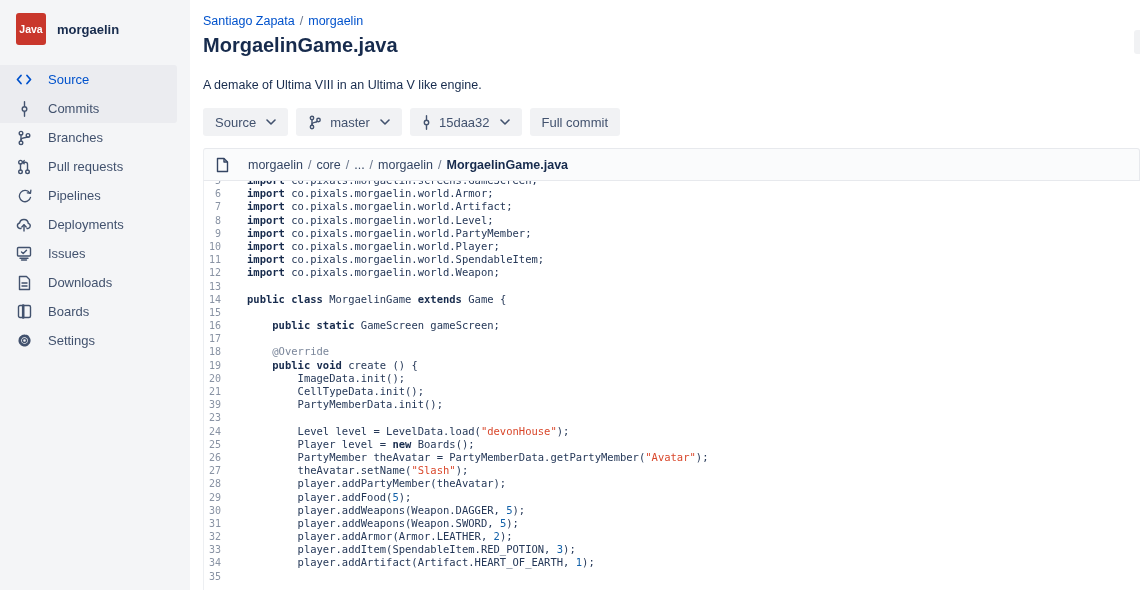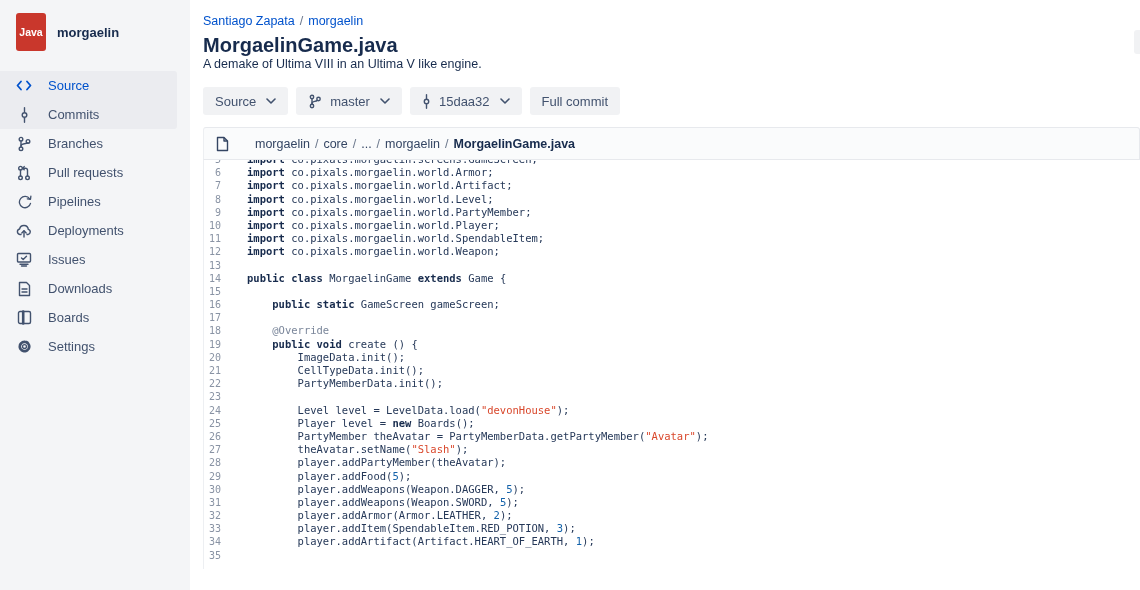--- a/index.html
+++ b/index.html
@@ -2,52 +2,52 @@
 <html><head>
 <meta charset="utf-8">
 <style>
   * { box-sizing: border-box; margin: 0; padding: 0; }
   html,body { width:1140px; height:590px; overflow:hidden; background:#fff;
     font-family:"Liberation Sans", sans-serif; -webkit-font-smoothing:antialiased; }
 
   
   .sidebar { position:absolute; left:0; top:0; width:190px; height:590px; background:#F4F5F7; }
   .repo-header { display:flex; align-items:center; gap:11px; padding:13px 16px 10px 16px; }
-  .avatar { width:30px; height:38px; border-radius:3px; background:#C9372C; color:#fff;
+  .avatar { width:30px; height:32px; border-radius:3px; background:#C9372C; color:#fff;
     font-size:10.5px; font-weight:bold; display:flex; align-items:center; justify-content:center; cursor:pointer; }
   .repo-name { font-size:13px; font-weight:600; color:#172B4D; }
   .nav { margin-top:10px; }
   .nav-hl { background:#EBECF0; border-radius:0 3px 3px 0; margin-right:13px; }
   .nav-item { display:flex; align-items:center; height:29px; padding:0 16px; cursor:pointer;
     font-size:13px; color:#42526E; text-decoration:none; }
   .nav-item .nav-icon { width:16px; height:16px; margin-right:16px; display:inline-flex;
     align-items:center; justify-content:center; flex:0 0 16px; }
   .nav-item .nav-icon svg { stroke:#42526E; fill:none; }
   .nav-item.active { color:#0052CC; font-weight:500; }
   .nav-item.active .nav-icon svg { stroke:#0052CC; }
 
   
   .main { position:absolute; left:190px; top:0; width:950px; height:589px; padding:14px 0 0 13px; background:#fff; }
   .breadcrumb { font-size:12.5px; color:#6B778C; }
   .breadcrumb a { color:#0052CC; text-decoration:none; cursor:pointer; }
   .breadcrumb .sep { margin:0 5px; color:#6B778C; }
   .page-title { margin-top:5px; font-size:20px; line-height:24px; font-weight:700; color:#172B4D; }
-  .description { font-size:12.5px; color:#172B4D; }
+  .description { margin-top:21px; font-size:12.5px; color:#172B4D; }
 
   .toolbar { margin-top:16px; display:flex; gap:8px; }
   .btn { display:inline-flex; align-items:center; gap:8px; height:28px; padding:0 12px;
     background:#F1F2F4; border:none; border-radius:3px; font-family:inherit;
     font-size:13px; color:#42526E; cursor:pointer; }
   .btn svg { display:block; }
   .chev { margin-left:2px; }
 
   
   .file-card { margin-top:12px; }
   .path-bar { height:33px; background:#FAFBFC; border:1px solid #E7E9ED; border-left-color:#EDEFF2;
-    border-radius:3px 3px 0 0; display:flex; align-items:center; padding:0 12px; gap:26px; }
+    border-radius:3px 3px 0 0; display:flex; align-items:center; padding:0 12px; gap:19px; }
   .path-bar .path { font-size:12.5px; color:#344563; }
   .path-bar a { color:#344563; text-decoration:none; cursor:pointer; }
   .path-bar .sep { margin:0 5px; color:#6B778C; }
   .path-bar .file { font-weight:700; color:#172B4D; }
 
   .code-wrap { border-left:1px solid #EDEFF2; overflow:hidden; height:409px; background:#fff; }
   .code-scroll { margin-top:-7px; }
   .code-row { display:flex; height:13.2px; line-height:13.2px; white-space:pre; }
   .ln { flex:0 0 17px; text-align:right; color:#8993A4; font-family:"DejaVu Sans Mono", monospace;
     font-size:10px; cursor:pointer; }
@@ -267,21 +267,21 @@
           <div class="code-row"><span class="ln">12</span><span class="cl"><span class="tok-kw">import</span><span class="tok-plain"> co.pixals.morgaelin.world.Weapon;</span></span></div>
           <div class="code-row"><span class="ln">13</span><span class="cl"></span></div>
           <div class="code-row"><span class="ln">14</span><span class="cl"><span class="tok-kw">public class</span><span class="tok-plain"> MorgaelinGame </span><span class="tok-kw">extends</span><span class="tok-plain"> Game {</span></span></div>
           <div class="code-row"><span class="ln">15</span><span class="cl"></span></div>
           <div class="code-row"><span class="ln">16</span><span class="cl"><span class="tok-plain">    </span><span class="tok-kw">public static</span><span class="tok-plain"> GameScreen gameScreen;</span></span></div>
           <div class="code-row"><span class="ln">17</span><span class="cl"></span></div>
           <div class="code-row"><span class="ln">18</span><span class="cl"><span class="tok-plain">    </span><span class="tok-ann">@Override</span></span></div>
           <div class="code-row"><span class="ln">19</span><span class="cl"><span class="tok-plain">    </span><span class="tok-kw">public void</span><span class="tok-plain"> create () {</span></span></div>
           <div class="code-row"><span class="ln">20</span><span class="cl"><span class="tok-plain">        ImageData.init();</span></span></div>
           <div class="code-row"><span class="ln">21</span><span class="cl"><span class="tok-plain">        CellTypeData.init();</span></span></div>
-          <div class="code-row"><span class="ln">22</span><span class="cl"><span class="tok-plain">        PartyMemberData.init();</span></span></div>
+          <div class="code-row"><span class="ln">39</span><span class="cl"><span class="tok-plain">        PartyMemberData.init();</span></span></div>
           <div class="code-row"><span class="ln">23</span><span class="cl"></span></div>
           <div class="code-row"><span class="ln">24</span><span class="cl"><span class="tok-plain">        Level level = LevelData.load(</span><span class="tok-str">"devonHouse"</span><span class="tok-plain">);</span></span></div>
           <div class="code-row"><span class="ln">25</span><span class="cl"><span class="tok-plain">        Player level = </span><span class="tok-kw">new</span><span class="tok-plain"> Boards();</span></span></div>
           <div class="code-row"><span class="ln">26</span><span class="cl"><span class="tok-plain">        PartyMember theAvatar = PartyMemberData.getPartyMember(</span><span class="tok-str">"Avatar"</span><span class="tok-plain">);</span></span></div>
           <div class="code-row"><span class="ln">27</span><span class="cl"><span class="tok-plain">        theAvatar.setName(</span><span class="tok-str">"Slash"</span><span class="tok-plain">);</span></span></div>
           <div class="code-row"><span class="ln">28</span><span class="cl"><span class="tok-plain">        player.addPartyMember(theAvatar);</span></span></div>
           <div class="code-row"><span class="ln">29</span><span class="cl"><span class="tok-plain">        player.addFood(</span><span class="tok-num">5</span><span class="tok-plain">);</span></span></div>
           <div class="code-row"><span class="ln">30</span><span class="cl"><span class="tok-plain">        player.addWeapons(Weapon.DAGGER, </span><span class="tok-num">5</span><span class="tok-plain">);</span></span></div>
           <div class="code-row"><span class="ln">31</span><span class="cl"><span class="tok-plain">        player.addWeapons(Weapon.SWORD, </span><span class="tok-num">5</span><span class="tok-plain">);</span></span></div>
           <div class="code-row"><span class="ln">32</span><span class="cl"><span class="tok-plain">        player.addArmor(Armor.LEATHER, </span><span class="tok-num">2</span><span class="tok-plain">);</span></span></div>

